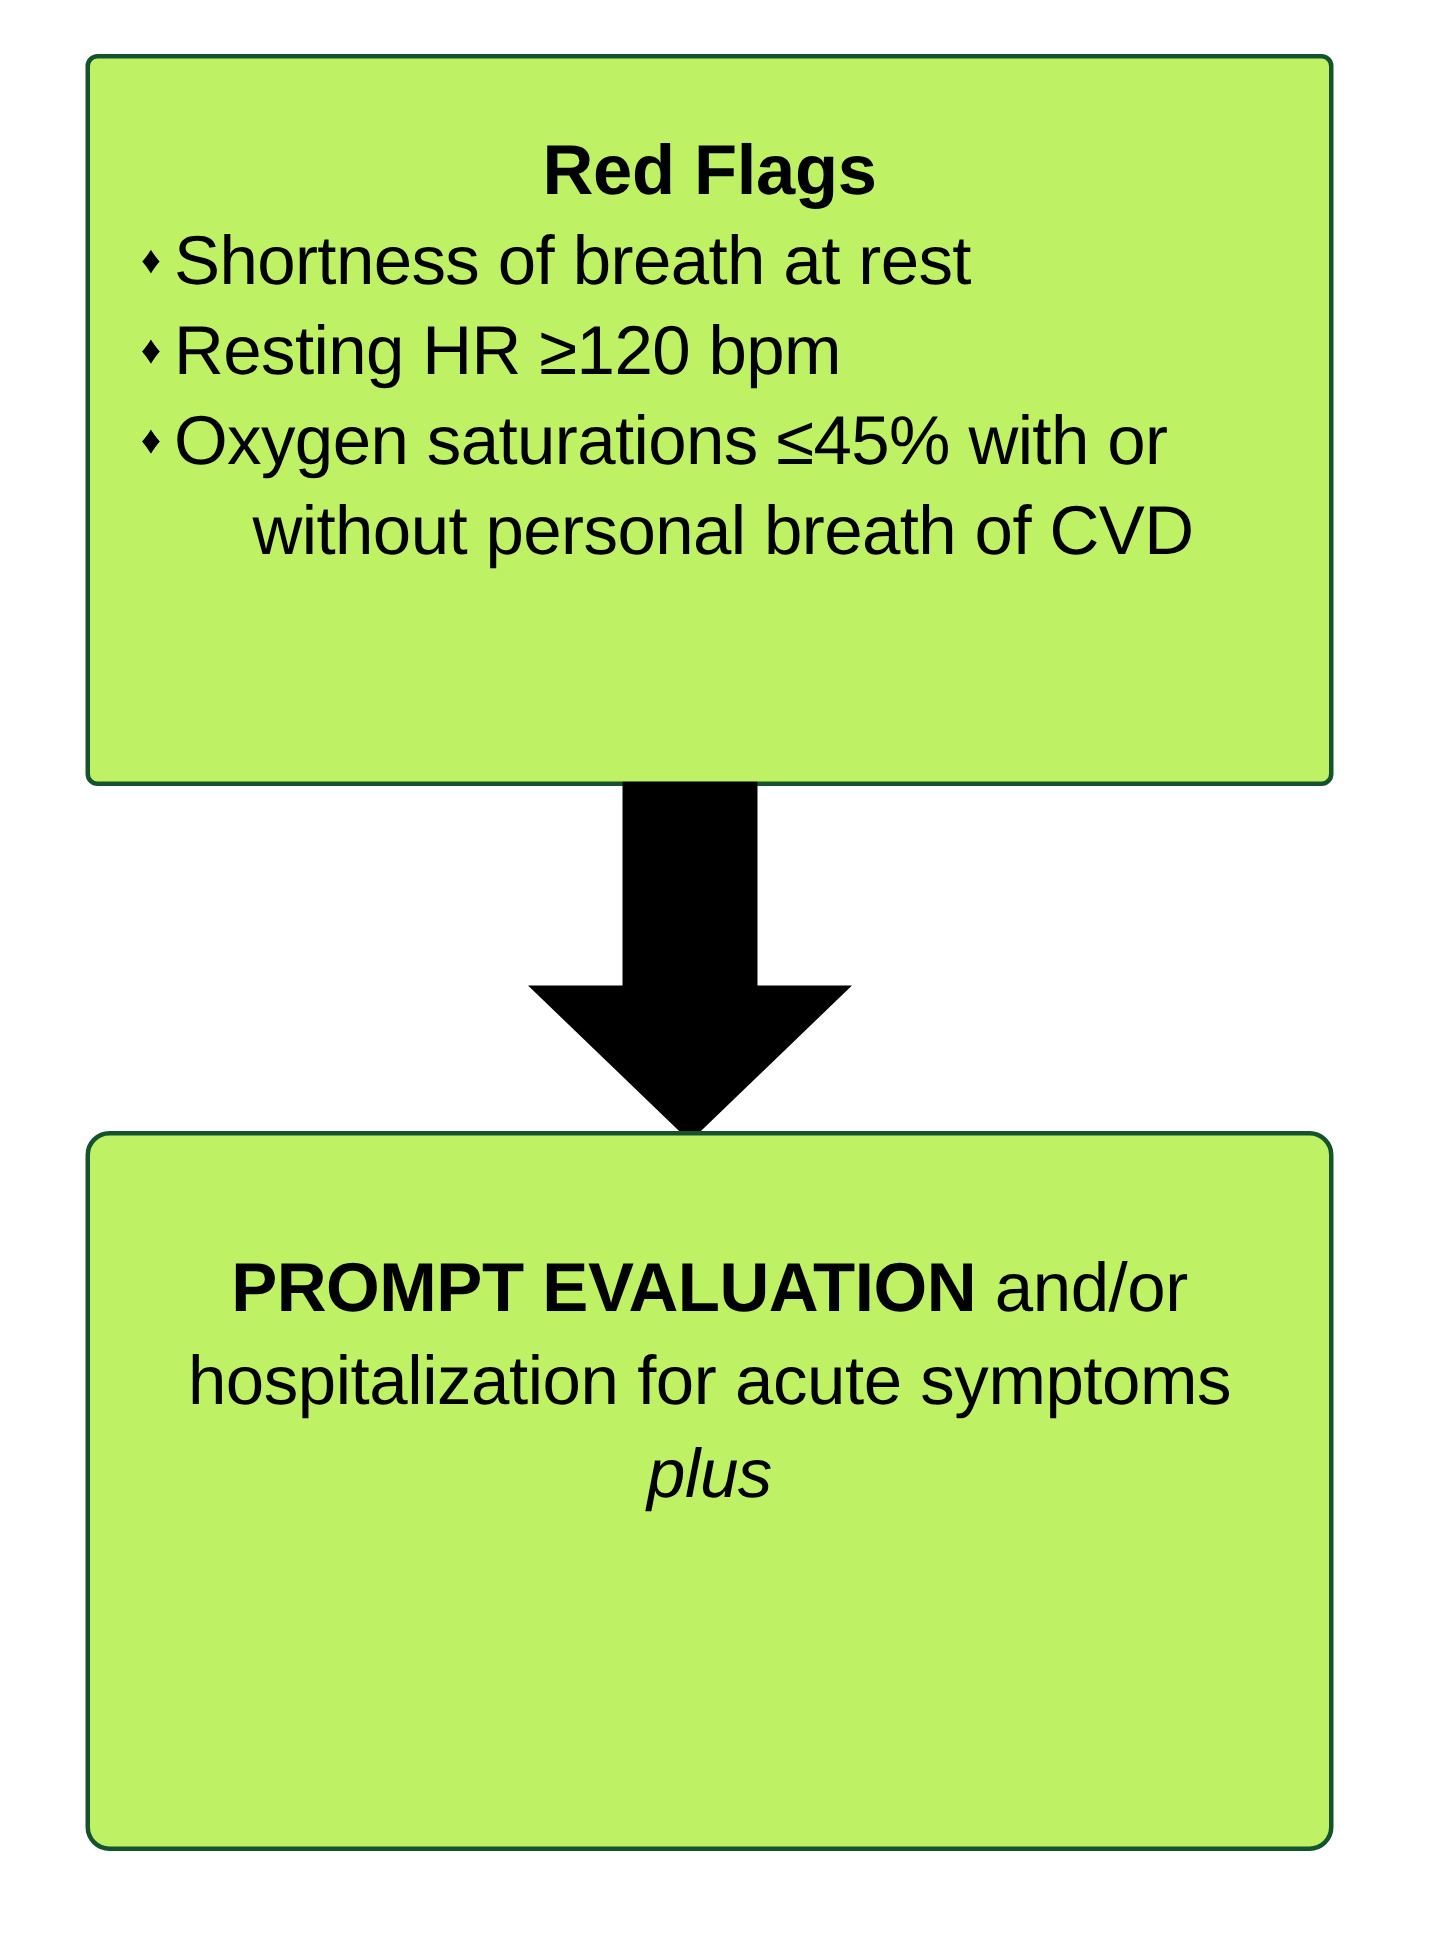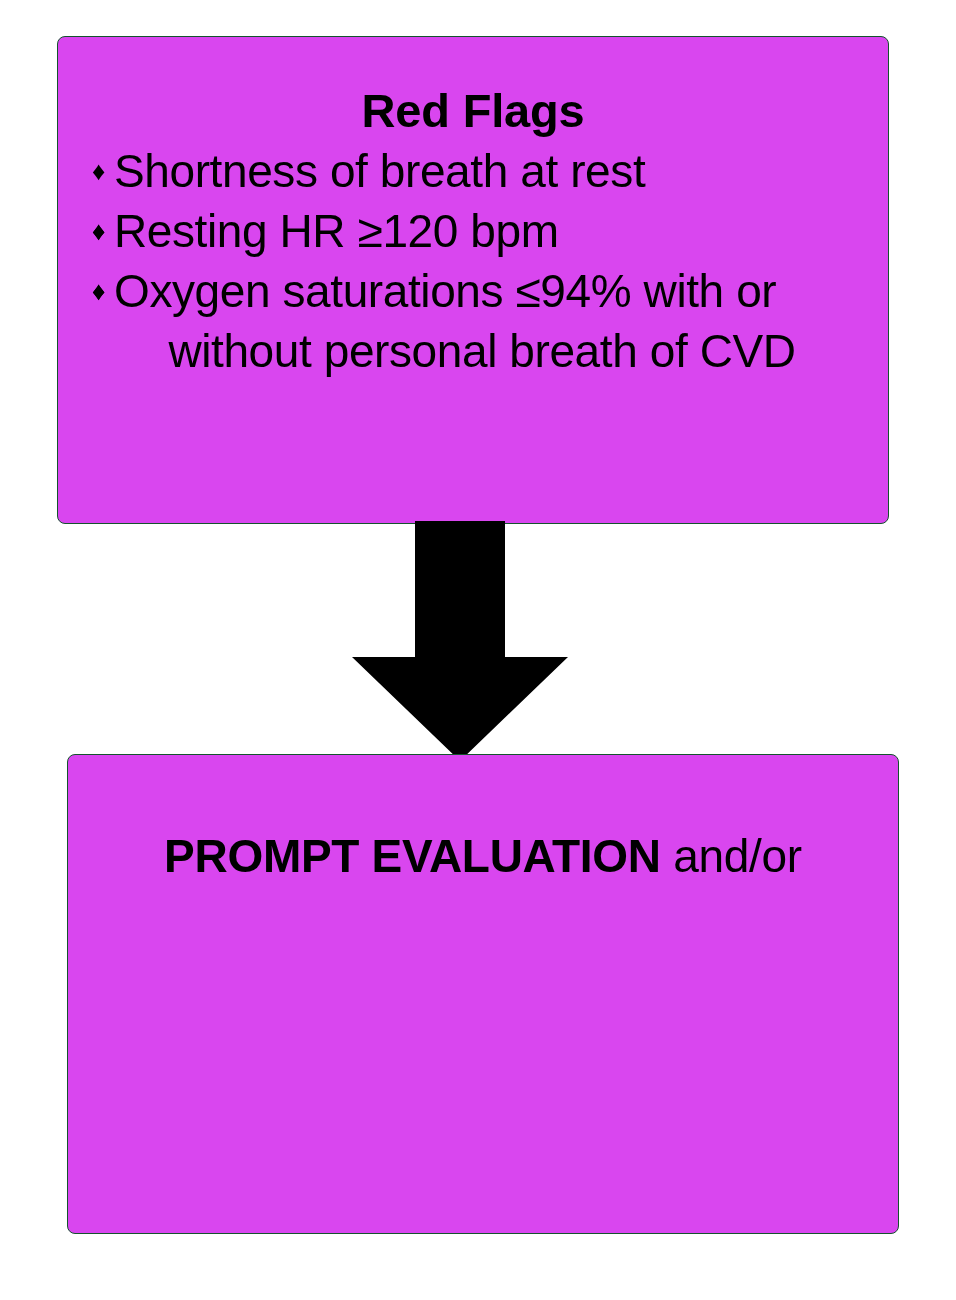--- a/index.html
+++ b/index.html
@@ -21,38 +21,39 @@
     left: 0;
     top: 0;
     width: 956px;
     height: 1300px;
   }
 
   
   .node-box {
     position: absolute;
     box-sizing: border-box;
-    background: #d946ef;
-    border: 1px solid #14532d;
+    background: #bef264;
+    border: 3px solid #14532d;
     border-radius: 8px;
   }
 
   #red-flags-box {
     left: 57px;
     top: 36px;
     width: 832px;
     height: 488px;
     padding: 0;
   }
 
   #action-box {
-    left: 67px;
+    left: 57px;
     top: 754px;
     width: 832px;
     height: 480px;
+    border-radius: 16px;
   }
 
   
   .box-title {
     text-align: center;
     font-weight: bold;
     font-size: 47px;
     line-height: 60px;
     color: #000000;
     margin: 0;
@@ -132,29 +133,31 @@
       </li>
       <li>
         <span class="bullet-diamond">♦</span>
         <span>Resting HR ≥120 bpm</span>
       </li>
       <li>
         <span class="bullet-diamond">♦</span>
       </li>
       <li>
         <span class="bullet-diamond">♦</span>
-        <span>Oxygen saturations ≤94% with or</span>
+        <span>Oxygen saturations ≤45% with or</span>
         <span class="wrap-line">without personal breath of CVD</span>
       </li>
     </ul>
   </div>
 
   <svg id="down-arrow" viewBox="0 0 216 240" aria-hidden="true">
     <polygon points="63,0 153,0 153,136 216,136 108,240 0,136 63,136" fill="#000000"></polygon>
   </svg>
 
   <div class="node-box" id="action-box">
     <div class="action-text">
       <span class="ln"><span class="strong">PROMPT EVALUATION</span><span> and/or</span></span>
+      <span class="ln">hospitalization for acute symptoms</span>
+      <span class="ln em">plus</span>
     </div>
   </div>
 
 </div>
 
 </body></html>

